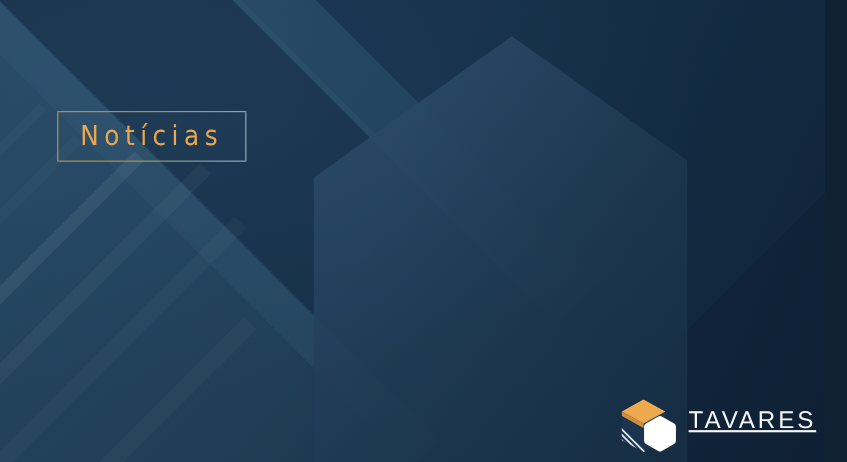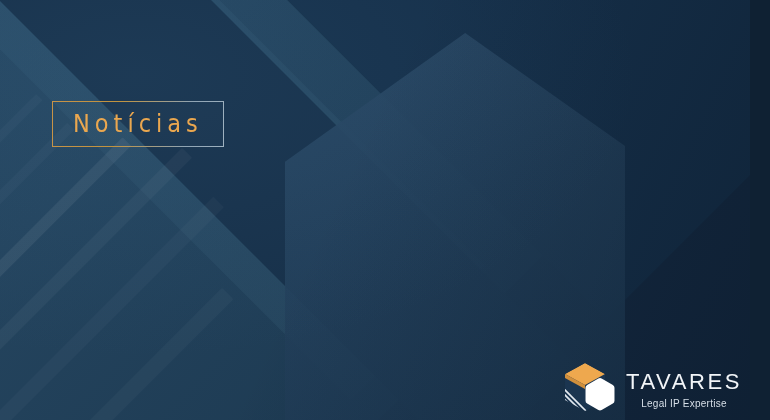--- a/index.html
+++ b/index.html
@@ -171,20 +171,21 @@
   }
   .logo-name {
     display: block;
     color: #f2f5f8;
     font-family: "Liberation Sans", sans-serif;
     font-size: 22px;
     font-weight: 400;
     letter-spacing: 2.6px;
     line-height: 1;
     white-space: nowrap;
+    text-decoration: underline;
   }
   .logo-tag {
     display: block;
     color: #d7dfe8;
     font-family: "Liberation Sans", sans-serif;
     font-size: 10px;
     font-weight: 400;
     letter-spacing: 0.25px;
     line-height: 1;
     padding-top: 6px;
@@ -249,17 +250,16 @@
           <path d="M2 14 L22 3 L42 14 L22 25 Z" fill="#eea84e"></path>
           <path d="M2 14 L22 25 L22 29 L2 18 Z" fill="#d08f3c"></path>
         </g>
 
         <path d="M26 17.5 Q26 15.6 27.6 14.7 L38.6 8.4 Q40.2 7.5 41.8 8.4 L52.8 14.7 Q54.4 15.6 54.4 17.5 L54.4 30.1 Q54.4 32 52.8 32.9 L41.8 39.2 Q40.2 40.1 38.6 39.2 L27.6 32.9 Q26 32 26 30.1 Z" fill="#ffffff" transform="translate(-4,10) scale(1.02)"></path>
       </svg>
     </span>
 
     <span class="logo-words">
       <span class="logo-name">TAVARES</span>
-      <span class="logo-tag">Legal IP Expertise</span>
     </span>
   </div>
 
 </div>
 
 </body></html>

